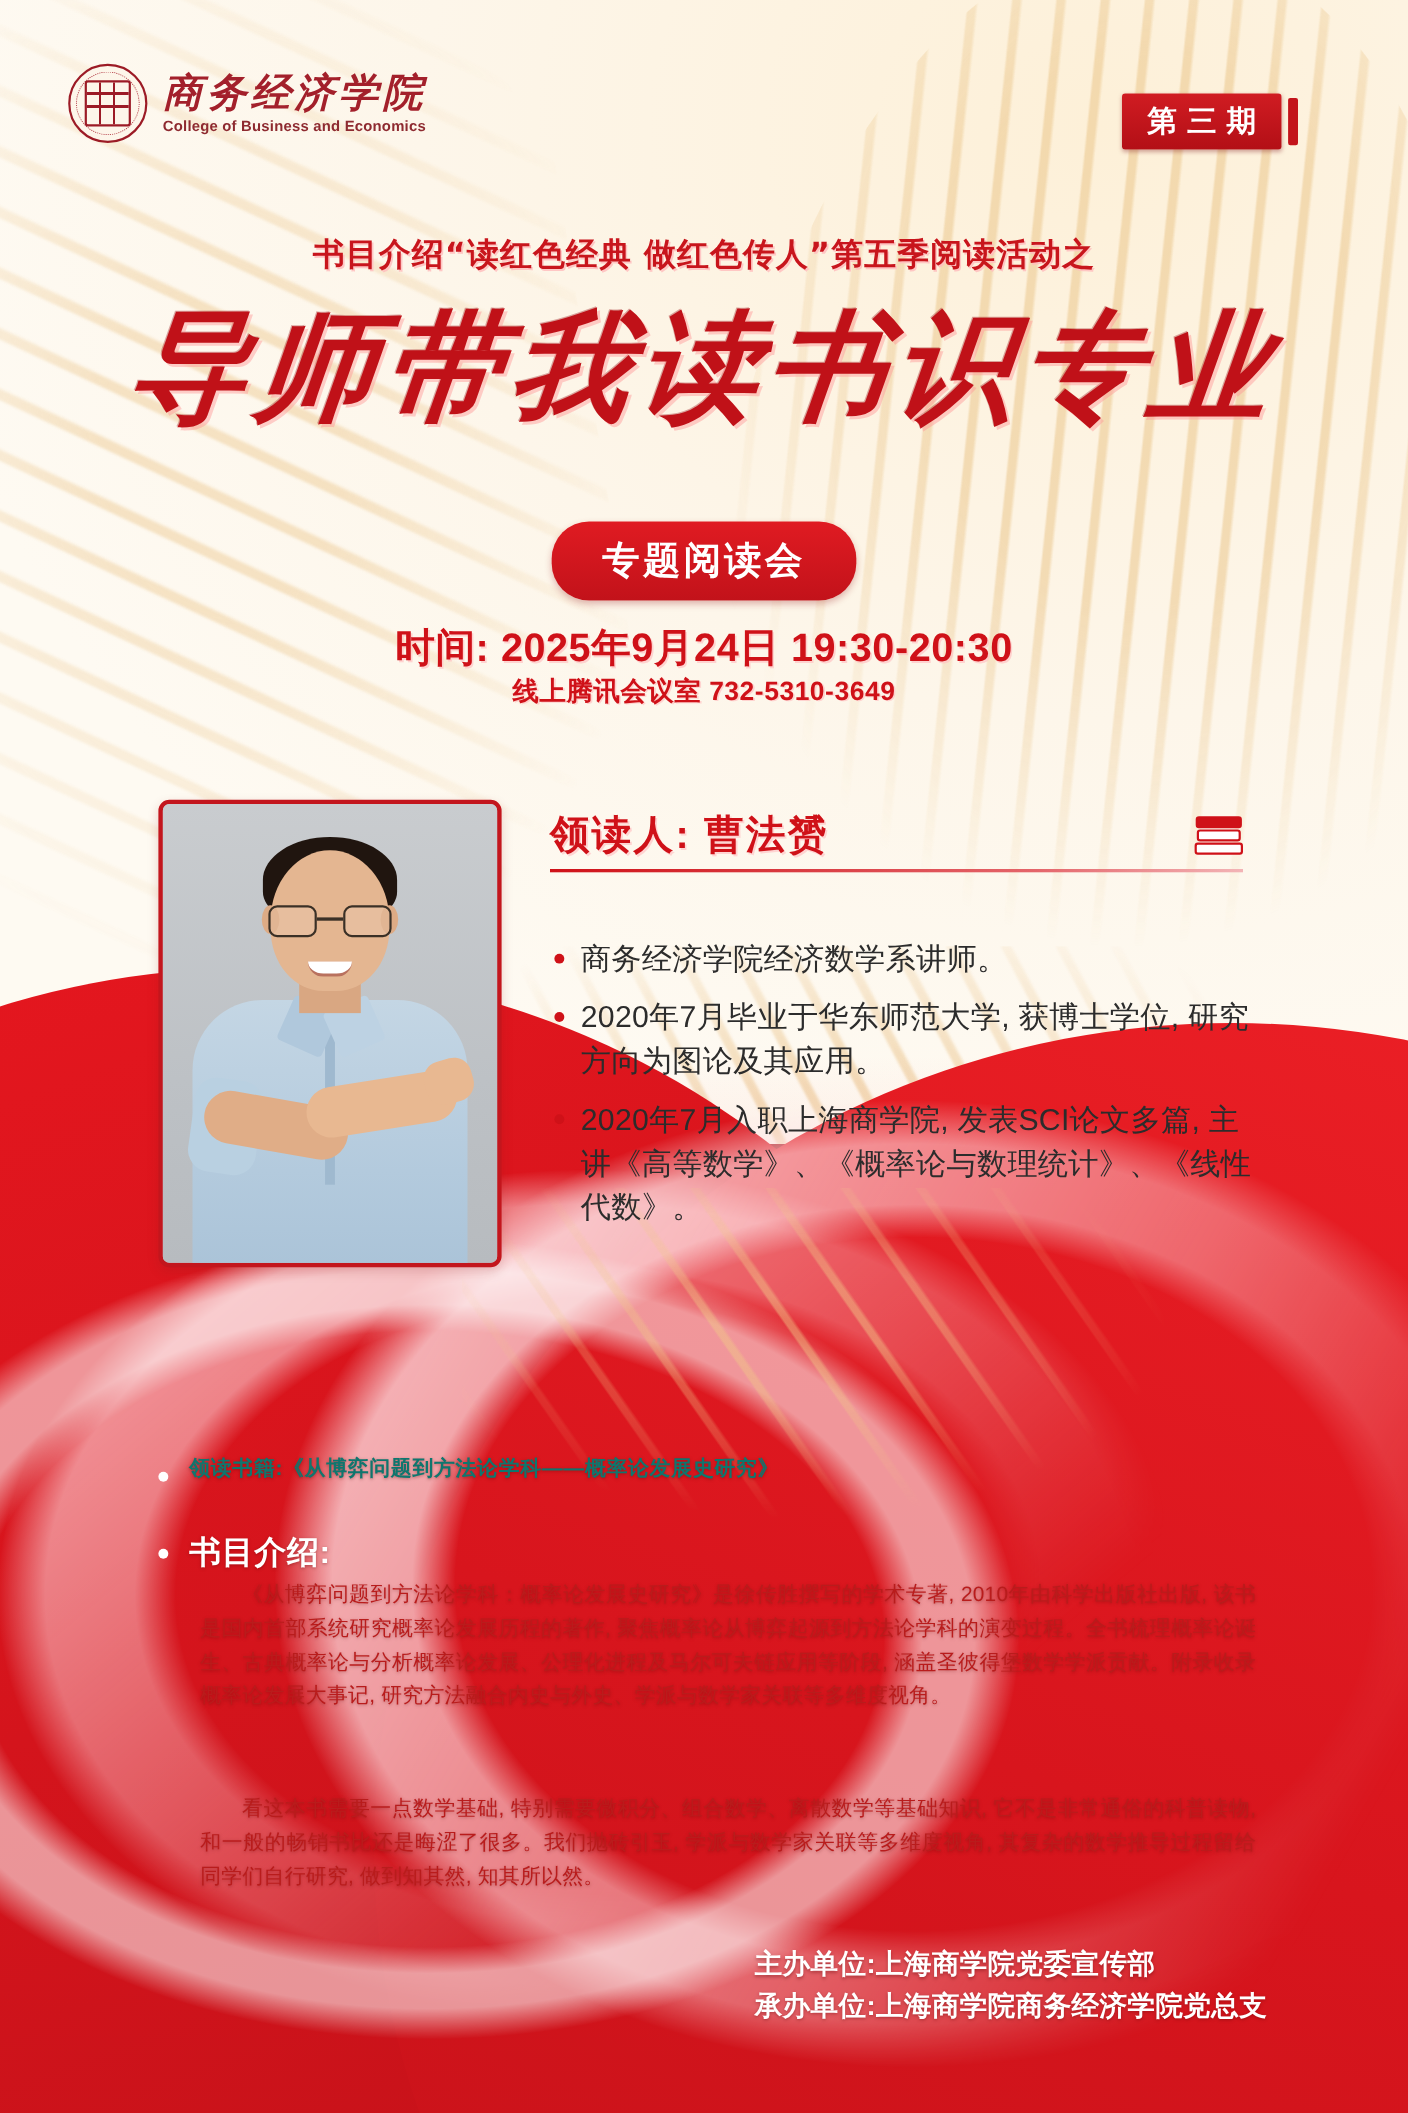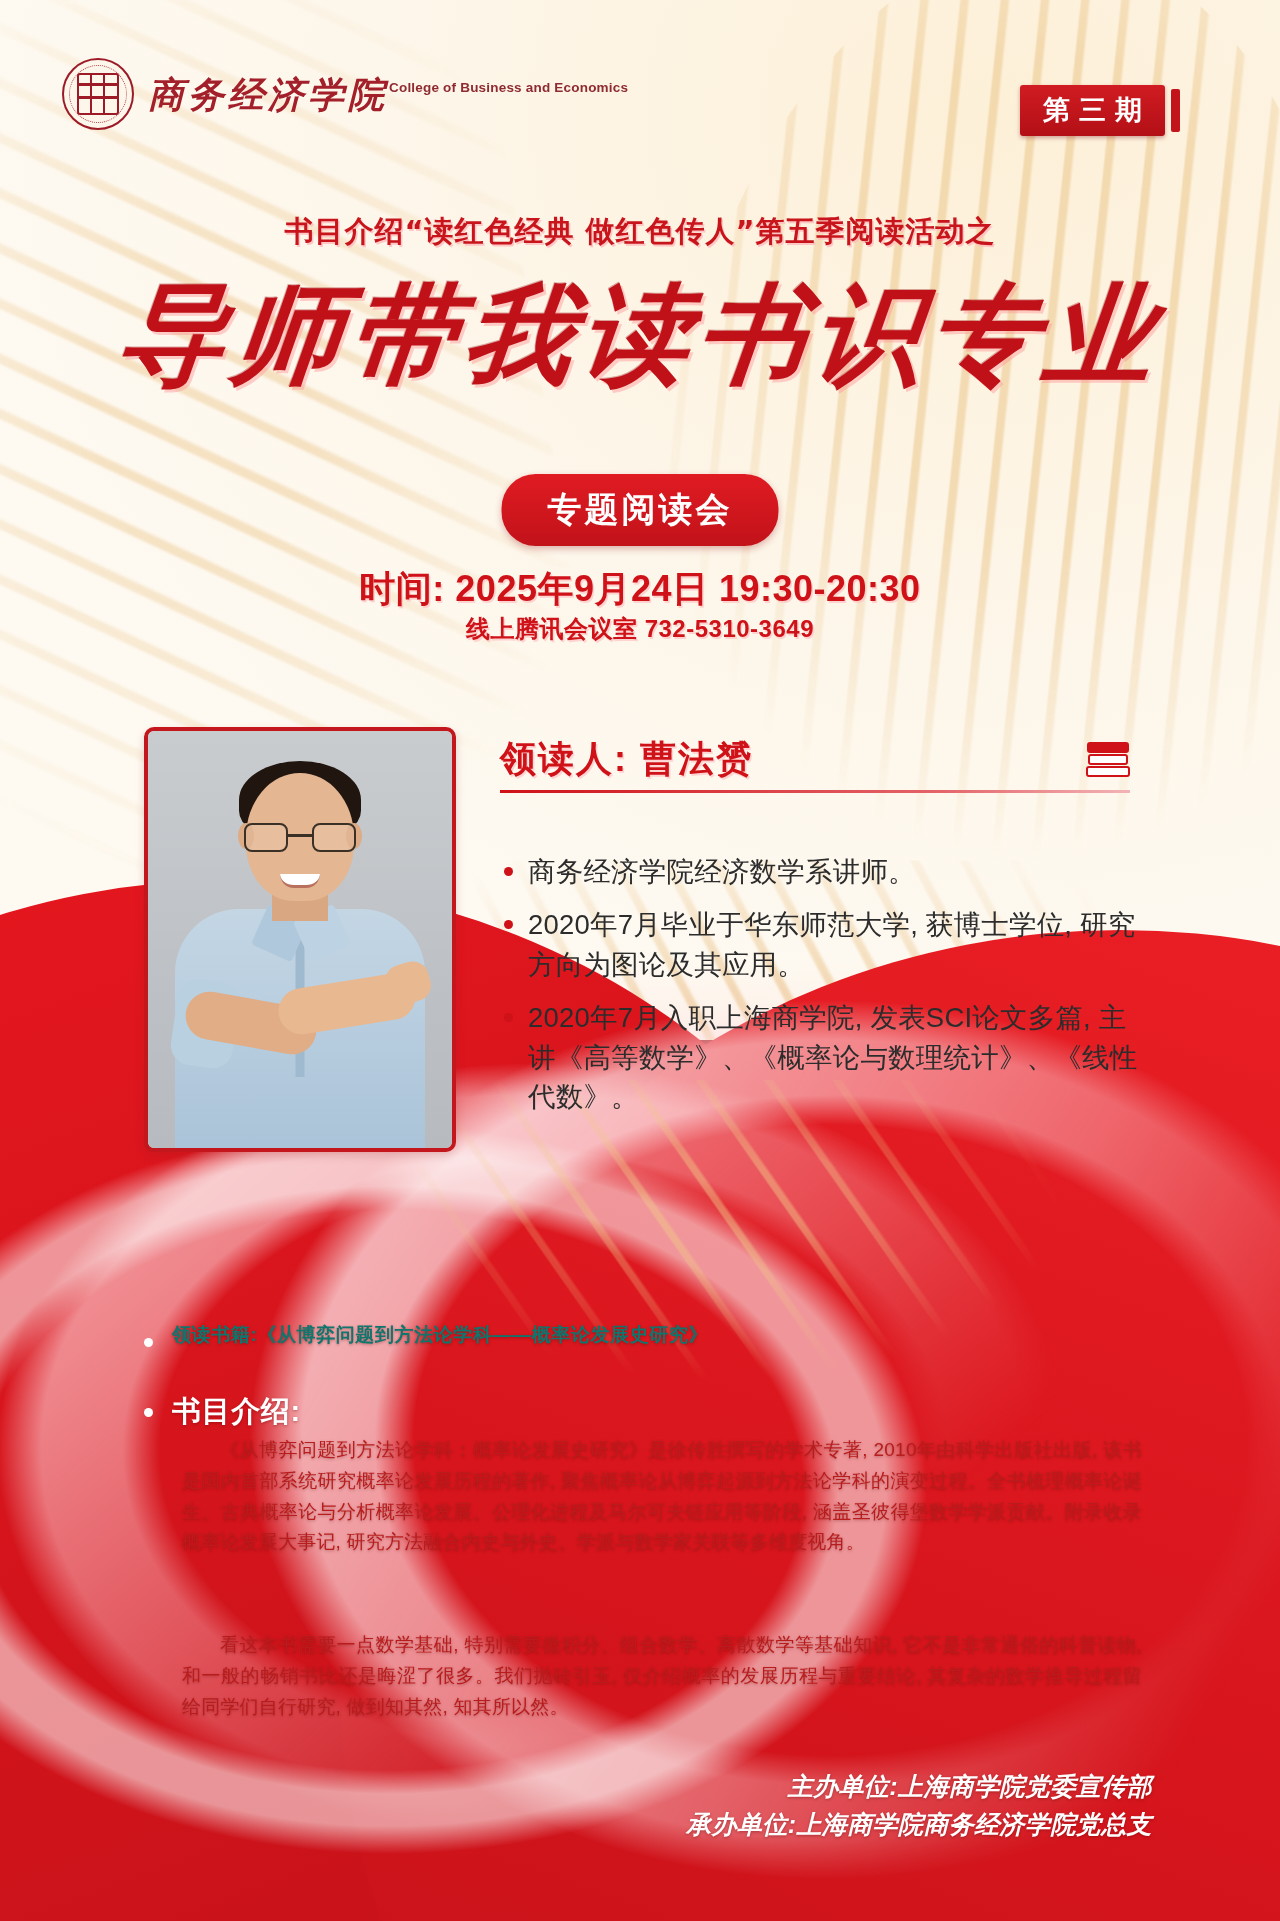--- a/index.html
+++ b/index.html
@@ -133,21 +133,21 @@
     border:1px dotted #b33b44;
   }
   .seal-mark{
     position:absolute;inset:13px;border:2px solid #9c1b26;border-radius:3px;
     background:
       linear-gradient(90deg,transparent 28%, #9c1b26 28%, #9c1b26 34%, transparent 34%),
       linear-gradient(90deg,transparent 62%, #9c1b26 62%, #9c1b26 68%, transparent 68%),
       linear-gradient(180deg,transparent 22%, #9c1b26 22%, #9c1b26 30%, transparent 30%),
       linear-gradient(180deg,transparent 55%, #9c1b26 55%, #9c1b26 62%, transparent 62%);
   }
-  .logo-txt{display:flex;gap:1px;}
+  .logo-txt{display:flex;flex-direction:column;gap:1px;}
   .logo-cn{
     font-family:"DejaVu Serif","Liberation Serif",serif;
     font-size:36px;font-weight:700;color:#a3202b;letter-spacing:4px;
     font-style:italic;line-height:1;
   }
   .logo-en{
     font-size:13.5px;font-weight:700;color:#8e2a30;letter-spacing:.2px;
     line-height:1;margin-top:5px;
   }
 
@@ -286,25 +286,24 @@
   .para{
     position:absolute;left:182px;width:960px;
     color:#b91c1c;font-size:19px;line-height:1.62;
     text-align:justify;text-indent:2em;letter-spacing:.2px;
     text-shadow:0 1px 3px rgba(90,0,4,.35);
   }
   .para.p1{top:1435px;}
   .para.p2{top:1630px;}
 
   .footer{
-    position:absolute;right:128px;top:1768px;text-align:right;
+    position:absolute;right:128px;top:1768px;
     color:#fff;font-size:25px;font-weight:700;line-height:1.5;
     letter-spacing:.4px;
     text-shadow:0 1px 3px rgba(90,0,4,.4);
-    font-style:italic;
   }
 </style>
 </head>
 <body>
 
 <div id="poster">
 
   <div class="bg-base"></div>
   <div class="bg-stripes-l"></div>
   <div class="bg-stripes-r"></div>
@@ -380,20 +379,20 @@
     <ul>
       <li>商务经济学院经济数学系讲师。</li>
       <li>2020年7月毕业于华东师范大学, 获博士学位, 研究方向为图论及其应用。</li>
       <li>2020年7月入职上海商学院, 发表SCI论文多篇, 主讲《高等数学》、《概率论与数理统计》、《线性代数》。</li>
     </ul>
   </div>
 
   <div class="book-line">领读书籍:《从博弈问题到方法论学科——概率论发展史研究》</div>
   <div class="intro-label">书目介绍:</div>
   <div class="para p1">《从博弈问题到方法论学科：概率论发展史研究》是徐传胜撰写的学术专著, 2010年由科学出版社出版, 该书是国内首部系统研究概率论发展历程的著作, 聚焦概率论从博弈起源到方法论学科的演变过程。全书梳理概率论诞生、古典概率论与分析概率论发展、公理化进程及马尔可夫链应用等阶段, 涵盖圣彼得堡数学学派贡献。附录收录概率论发展大事记, 研究方法融合内史与外史、学派与数学家关联等多维度视角。</div>
-  <div class="para p2">看这本书需要一点数学基础, 特别需要微积分、组合数学、离散数学等基础知识, 它不是非常通俗的科普读物, 和一般的畅销书比还是晦涩了很多。我们抛砖引玉, 仅介绍概率的发展历程与重要结论, 其复杂的数学推导过程留给同学们自行研究, 做到知其然, 知其所以然。</div>
+  <div class="para p2">看这本书需要一点数学基础, 特别需要微积分、组合数学、离散数学等基础知识, 它不是非常通俗的科普读物, 和一般的畅销书比还是晦涩了很多。我们抛砖引玉, 学派与数学家关联等多维度视角, 其复杂的数学推导过程留给同学们自行研究, 做到知其然, 知其所以然。</div>
 
   <div class="footer">
     <div>主办单位:上海商学院党委宣传部</div>
     <div>承办单位:上海商学院商务经济学院党总支</div>
   </div>
 
 </div>
 
 </body></html>

